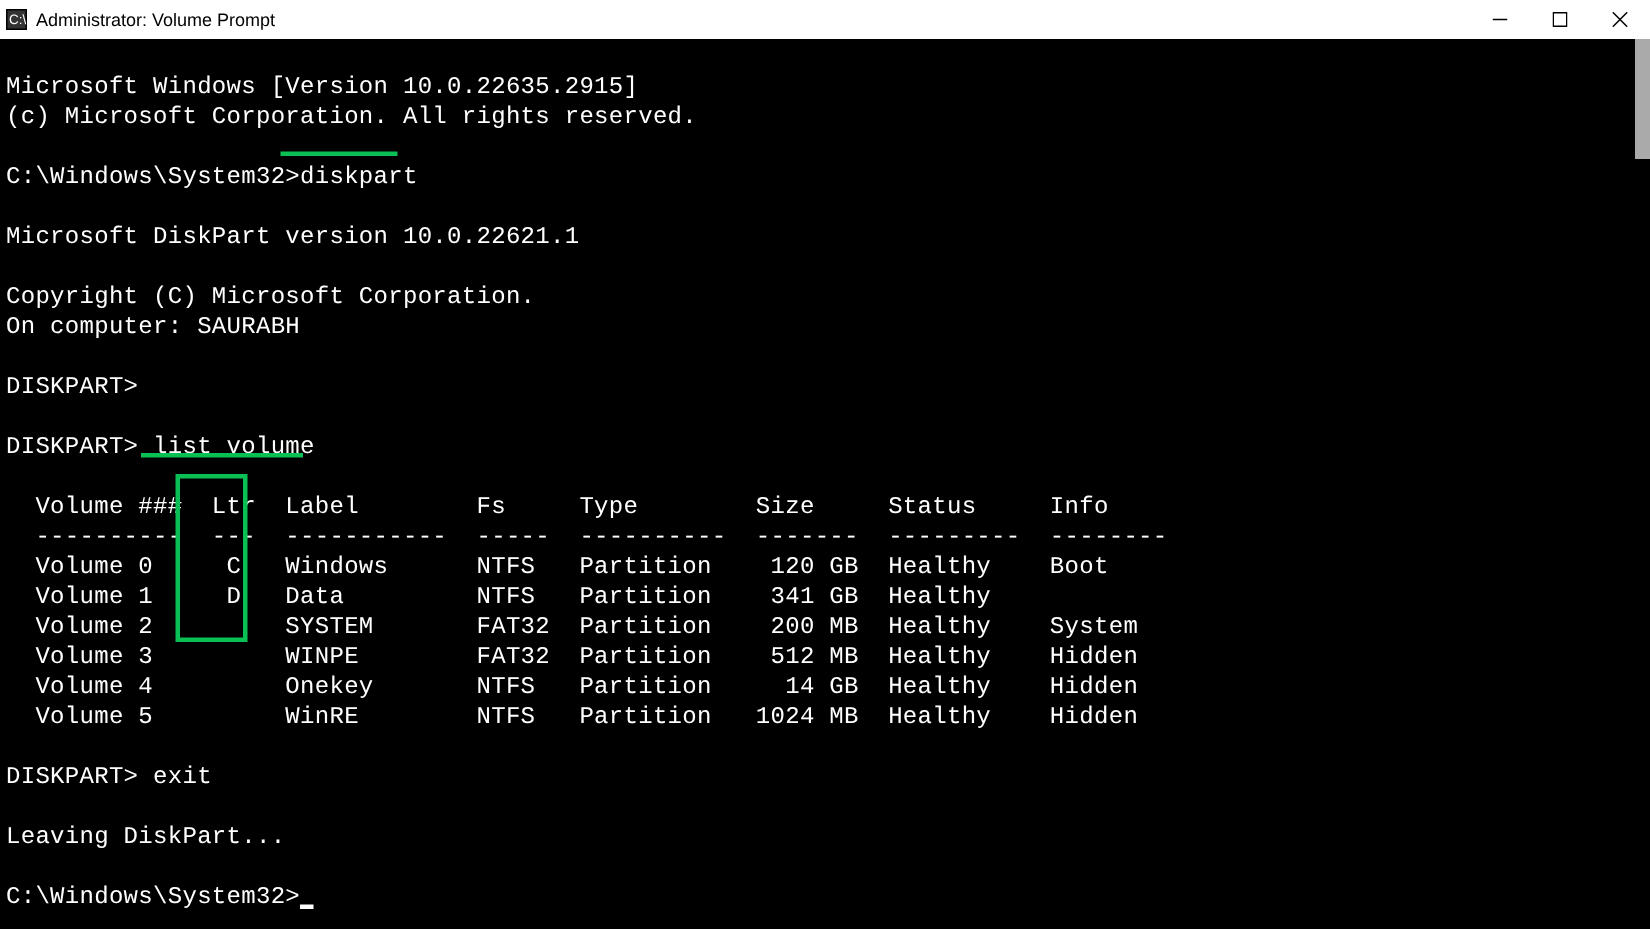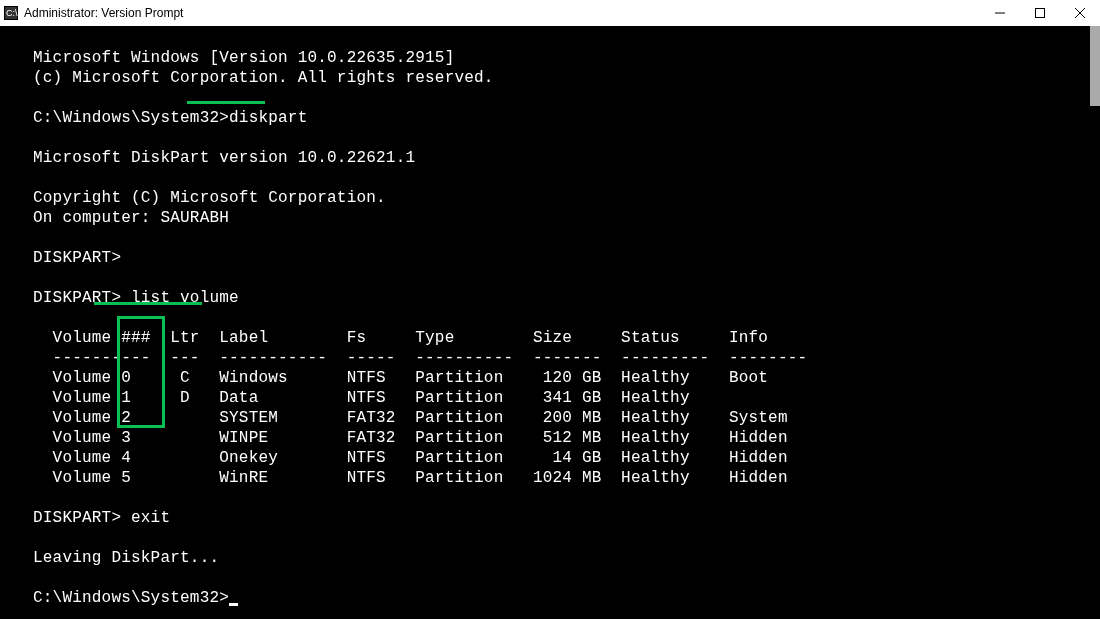--- a/index.html
+++ b/index.html
@@ -49,21 +49,20 @@
       align-items: center;
       justify-content: center;
       color: #000;
     }
     .terminal {
       padding: 2px 4px;
       line-height: 1.25;
       white-space: pre;
       position: relative;
       letter-spacing: 0.2px;
-      margin-left: 29px;
     }
     .scrollbar {
       position: absolute;
       right: 0;
       top: 26px;
       width: 10px;
       height: 80px;
       background: #aaa;
     }
     .highlight-underline {
@@ -89,21 +88,21 @@
 
 <div class="titlebar">
   <div class="titlebar-left">
     <span class="titlebar-icon">
       <svg viewBox="0 0 14 14" width="14" height="14">
         <rect x="0" y="0" width="14" height="14" fill="#000"></rect>
         <rect x="1" y="1" width="12" height="12" fill="#333"></rect>
         <text x="2" y="10" font-size="9" fill="#fff">C:\</text>
       </svg>
     </span>
-    <span>Administrator: Version Prompt</span>
+    <span>Administrator: Volume Prompt</span>
   </div>
   <div class="window-controls">
     <div class="window-btn">
       <svg width="10" height="10" viewBox="0 0 10 10">
           <line x1="0" y1="5" x2="10" y2="5" stroke="#000" stroke-width="1"></line>
         </svg>
     </div>
     <div class="window-btn">
       <svg width="10" height="10" viewBox="0 0 10 10">
           <rect x="0.5" y="0.5" width="9" height="9" fill="none" stroke="#000" stroke-width="1"></rect>

